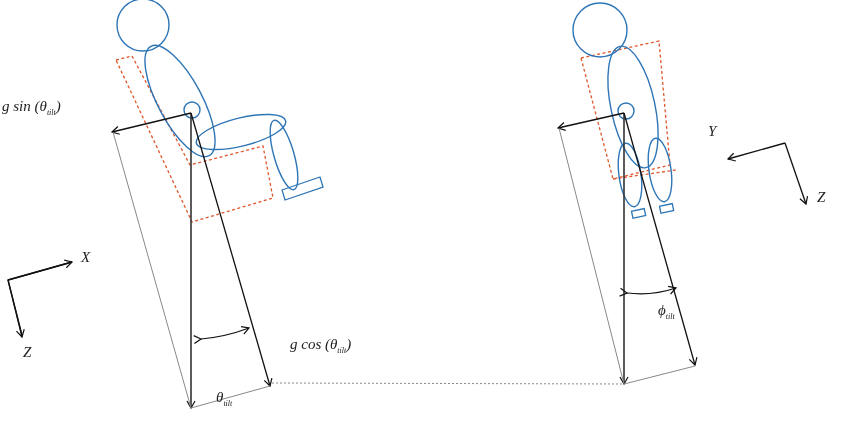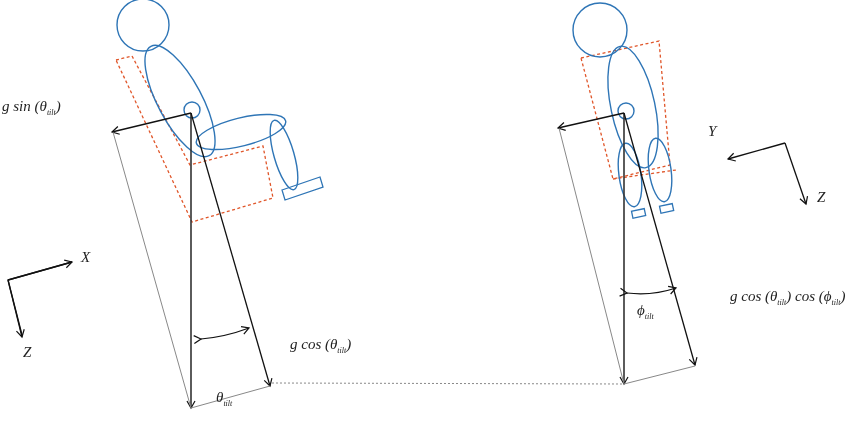--- a/index.html
+++ b/index.html
@@ -74,17 +74,16 @@
   </g>
 </svg>
 
 <div class="lbl" style="left:2px;top:99px;"><span>g sin (θ</span><sub>tilt</sub><span>)</span></div>
 <div class="lbl" style="left:290px;top:337px;"><span>g cos (θ</span><sub>tilt</sub><span>)</span></div>
 <div class="lbl" style="left:216px;top:353px;margin-top:37px;"><span>θ</span><sub>tilt</sub></div>
 <div class="lbl" style="left:185px;top:420px;">g</div>
 <div class="lbl axis" style="left:81px;top:250px;">X</div>
 <div class="lbl axis" style="left:23px;top:345px;">Z</div>
 
-<div class="lbl" style="left:730px;top:289px;"><span>g cos (θ</span><sub>tilt</sub><span>) cos (ϕ</span><sub>tilt</sub><span>)</span></div>
-<div class="lbl" style="left:637px;top:303px;"><span>ϕ</span><sub>tilt</sub></div>
+<div class="lbl" style="left:658px;top:303px;"><span>ϕ</span><sub>tilt</sub></div>
 <div class="lbl axis" style="left:708px;top:124px;">Y</div>
 <div class="lbl axis" style="left:817px;top:190px;">Z</div>
 </div>
 
 </body></html>

